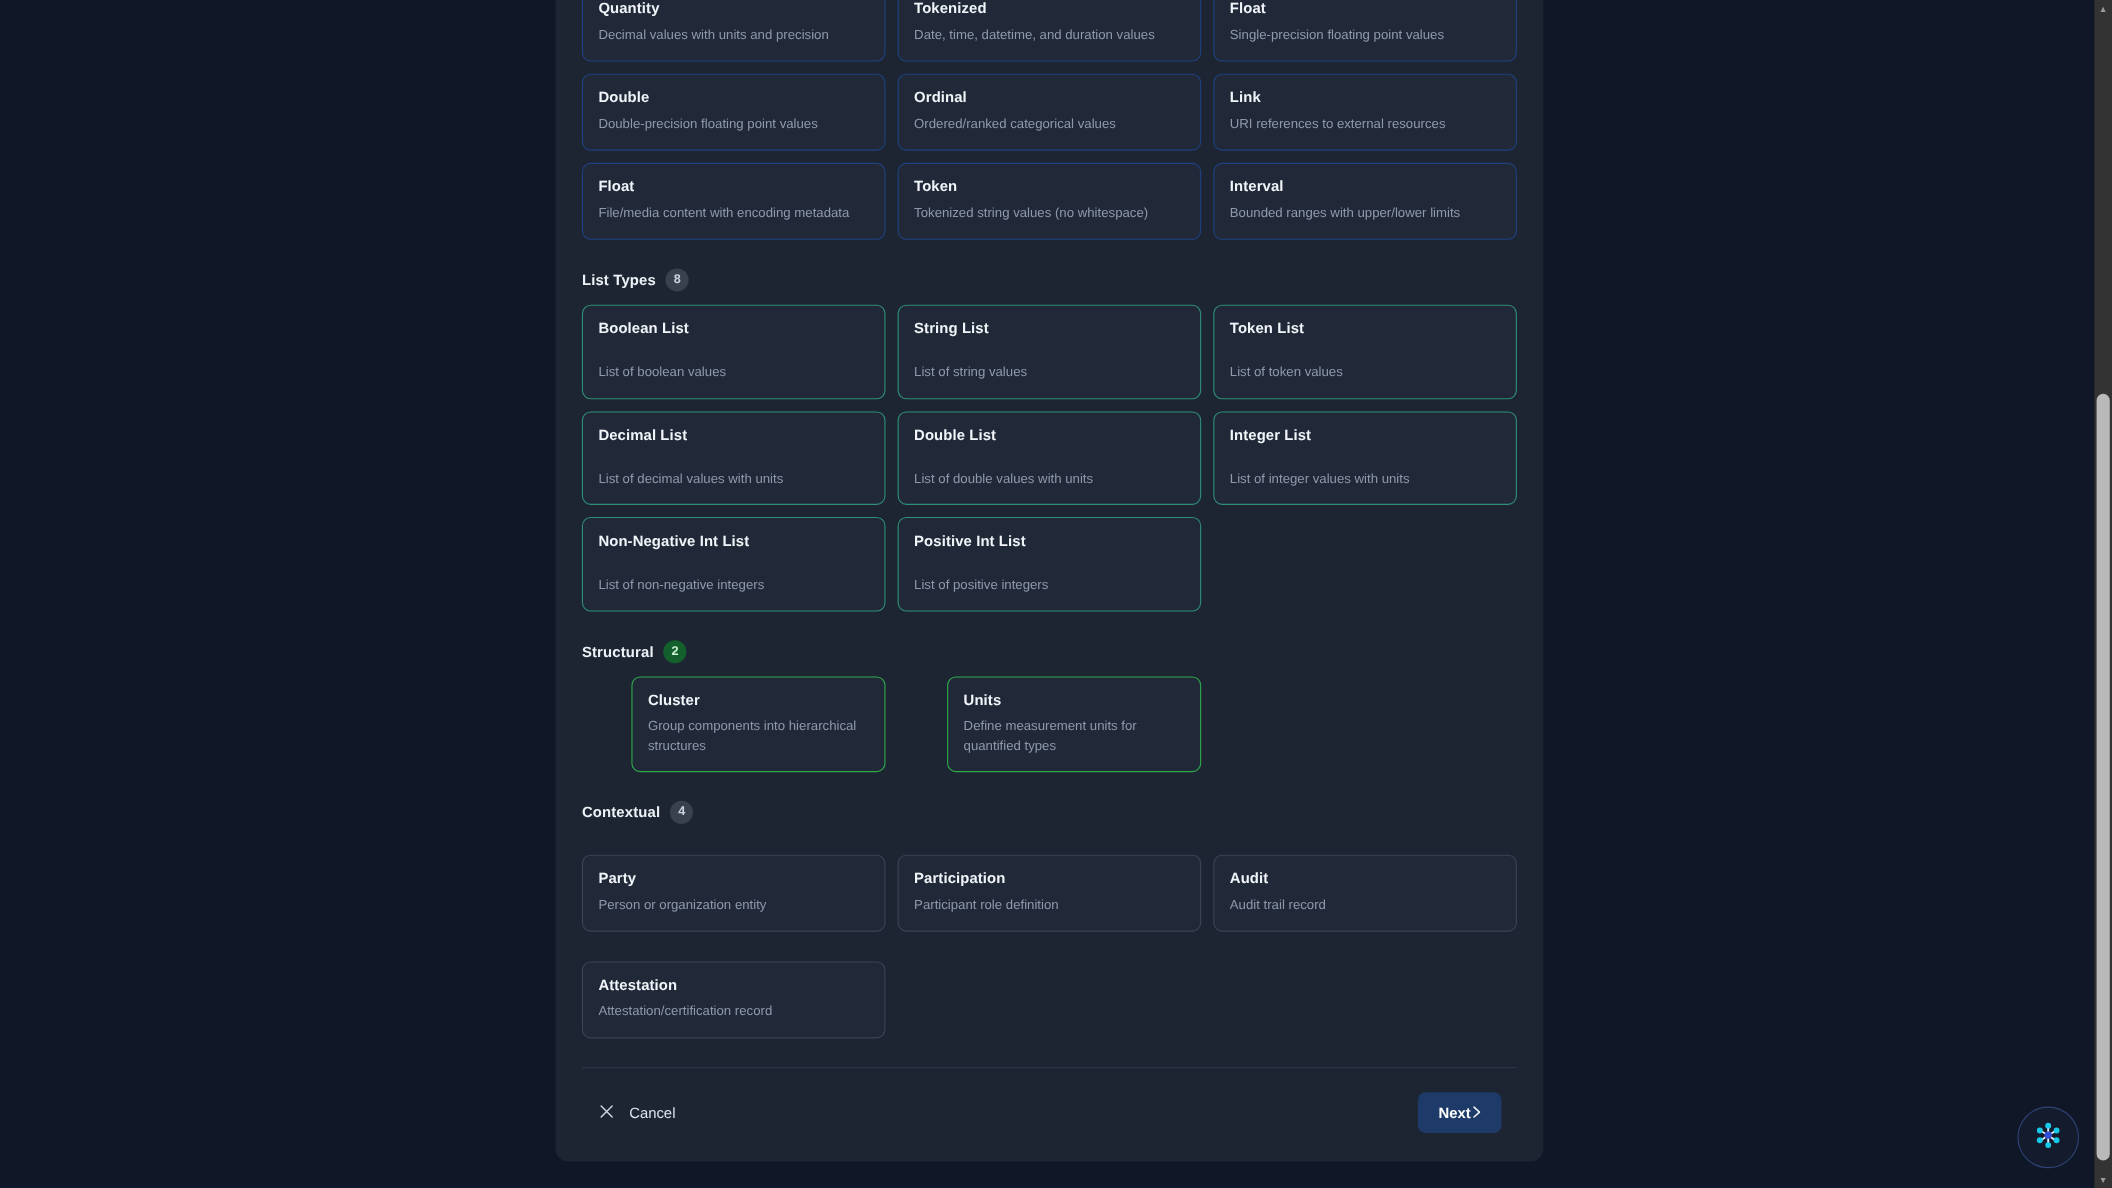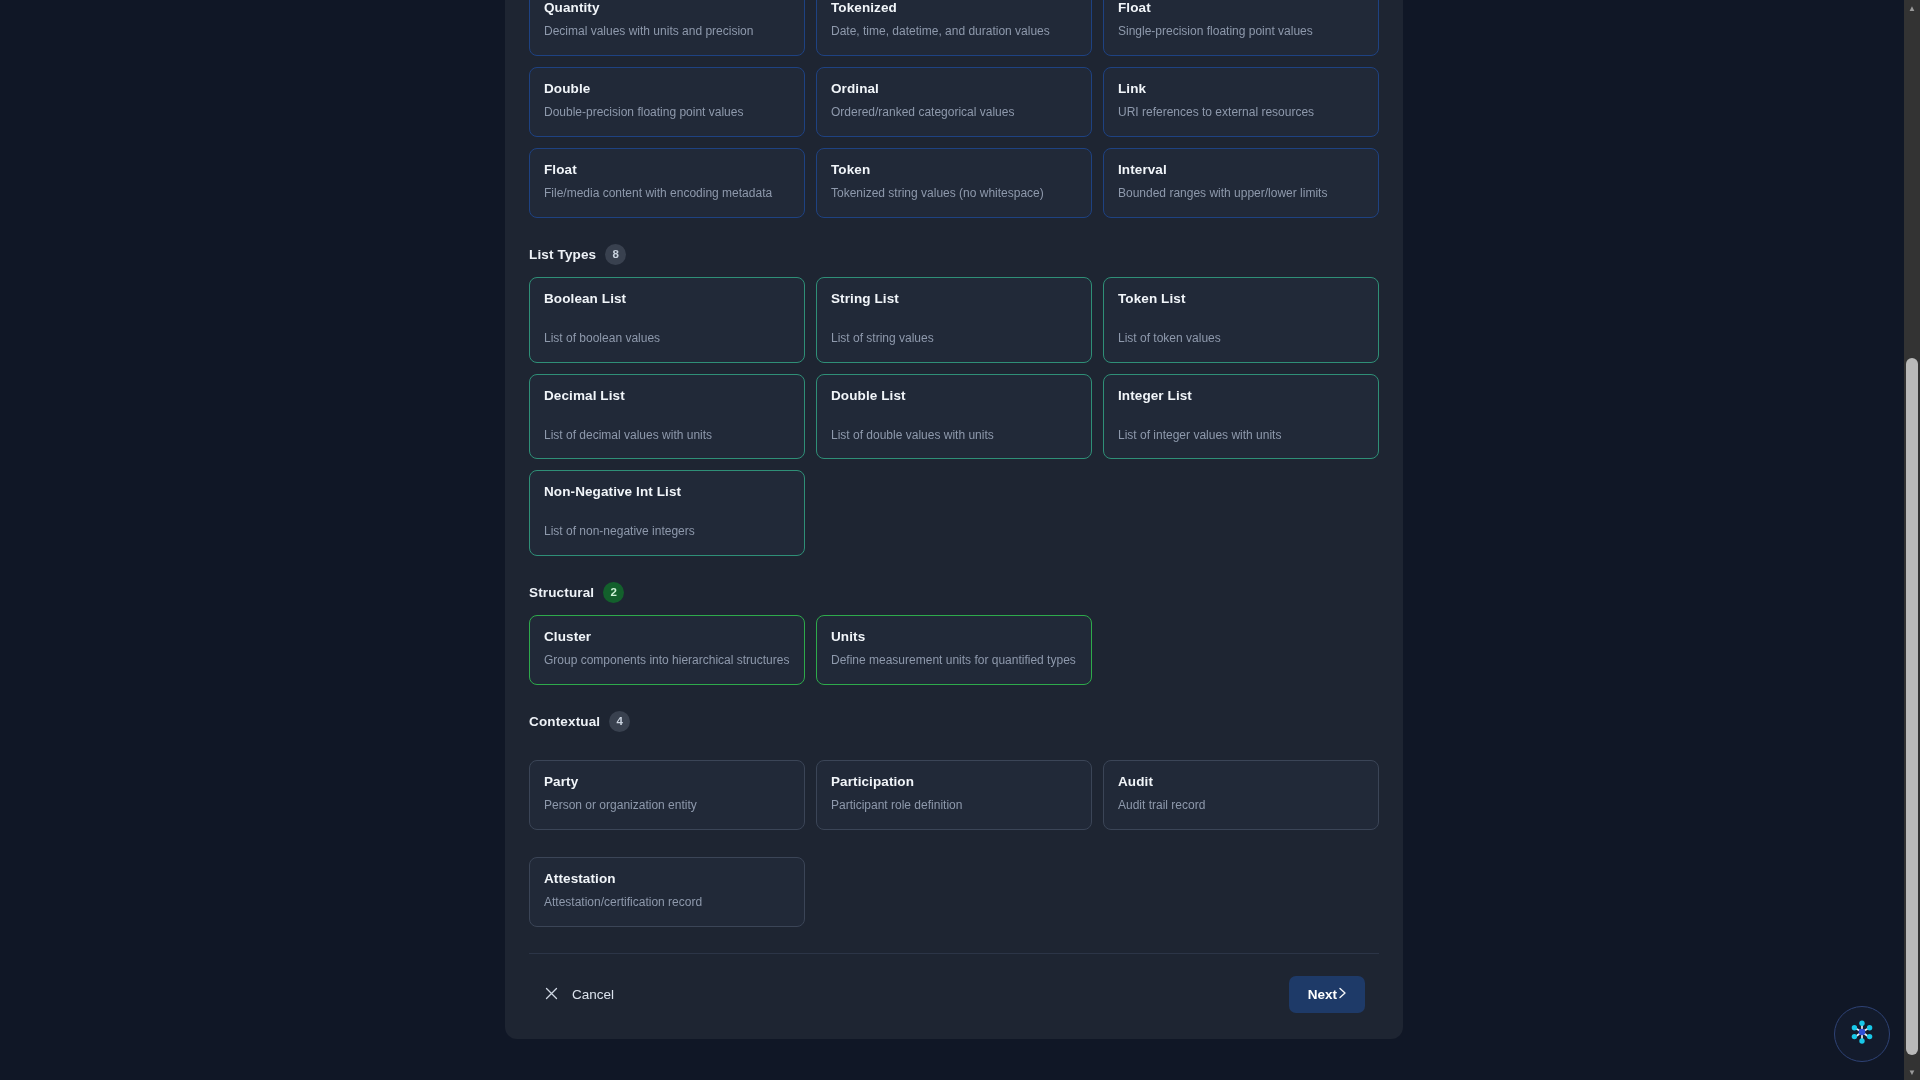--- a/index.html
+++ b/index.html
@@ -71,21 +71,21 @@
 
   .type-card .t-desc {
     font-size: 12px;
     color: #8e99ac;
     line-height: 1.48;
   }
 
   
   .type-card.blue   { border-color: #1e4282; }
   .type-card.teal   { border-color: #2f8f77; gap: 16px; }
-  .type-card.green  { border-color: #2eaa4b; }
+  .type-card.green  { border-color: #2eaa4b; margin-left: 45px; }
   .type-card.slate  { border-color: #3b4557; margin-top: 16px; }
 
   
   .section-head {
     display: flex;
     align-items: center;
     gap: 9px;
     margin: 26px 0 12px 0;
   }
   .section-head .s-label {
@@ -284,20 +284,24 @@
                 <div class="t-title">Double List</div>
                 <div class="t-desc">List of double values with units</div>
               </div>
               <div class="type-card teal">
                 <div class="t-title">Integer List</div>
                 <div class="t-desc">List of integer values with units</div>
               </div>
               <div class="type-card teal">
                 <div class="t-title">Non-Negative Int List</div>
                 <div class="t-desc">List of non-negative integers</div>
+              </div>
+              <div class="type-card teal">
+                <div class="t-title">Positive Int List</div>
+                <div class="t-desc">List of positive integers</div>
               </div>
             </div>
           </div>
           <div>
             <div class="section-head">
               <span class="s-label">Structural</span>
               <span class="badge green">2</span>
             </div>
             <div class="card-grid">
               <div class="type-card green">

